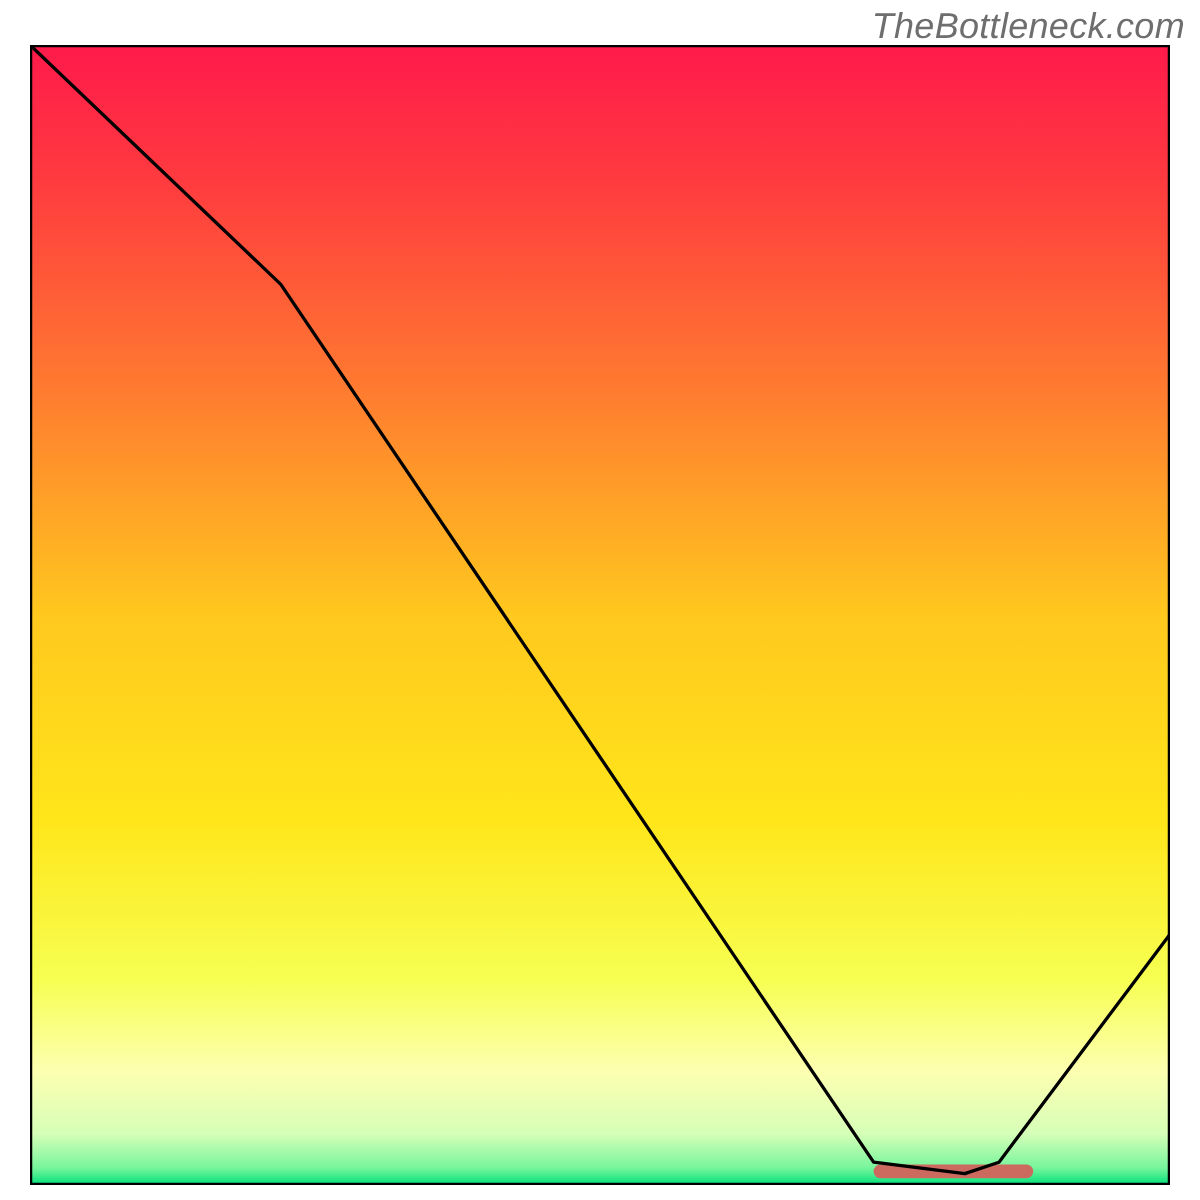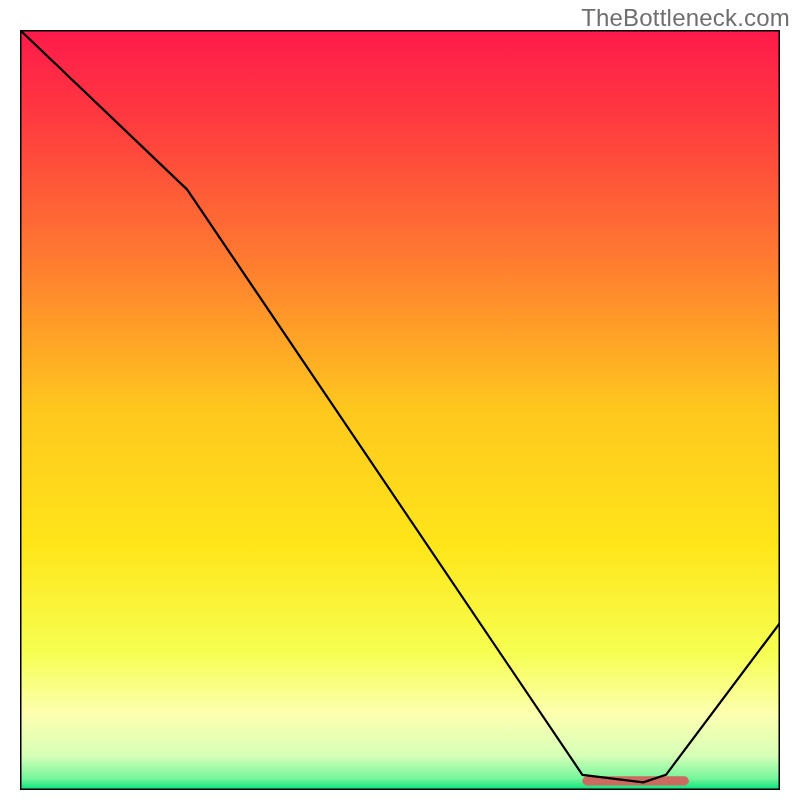--- a/index.html
+++ b/index.html
@@ -8,20 +8,21 @@
     width: 800px;
     height: 800px;
     overflow: hidden;
     background: #fff;
     font-family: Arial, Helvetica, sans-serif;
   }
   .wrap {
     position: relative;
     width: 800px;
     height: 800px;
+    font-style: italic;
   }
   .watermark {
     position: absolute;
     top: 4px;
     right: 10px;
     font-size: 24px;
     color: #6e6e6e;
     font-weight: 500;
     letter-spacing: 0.2px;
   }

